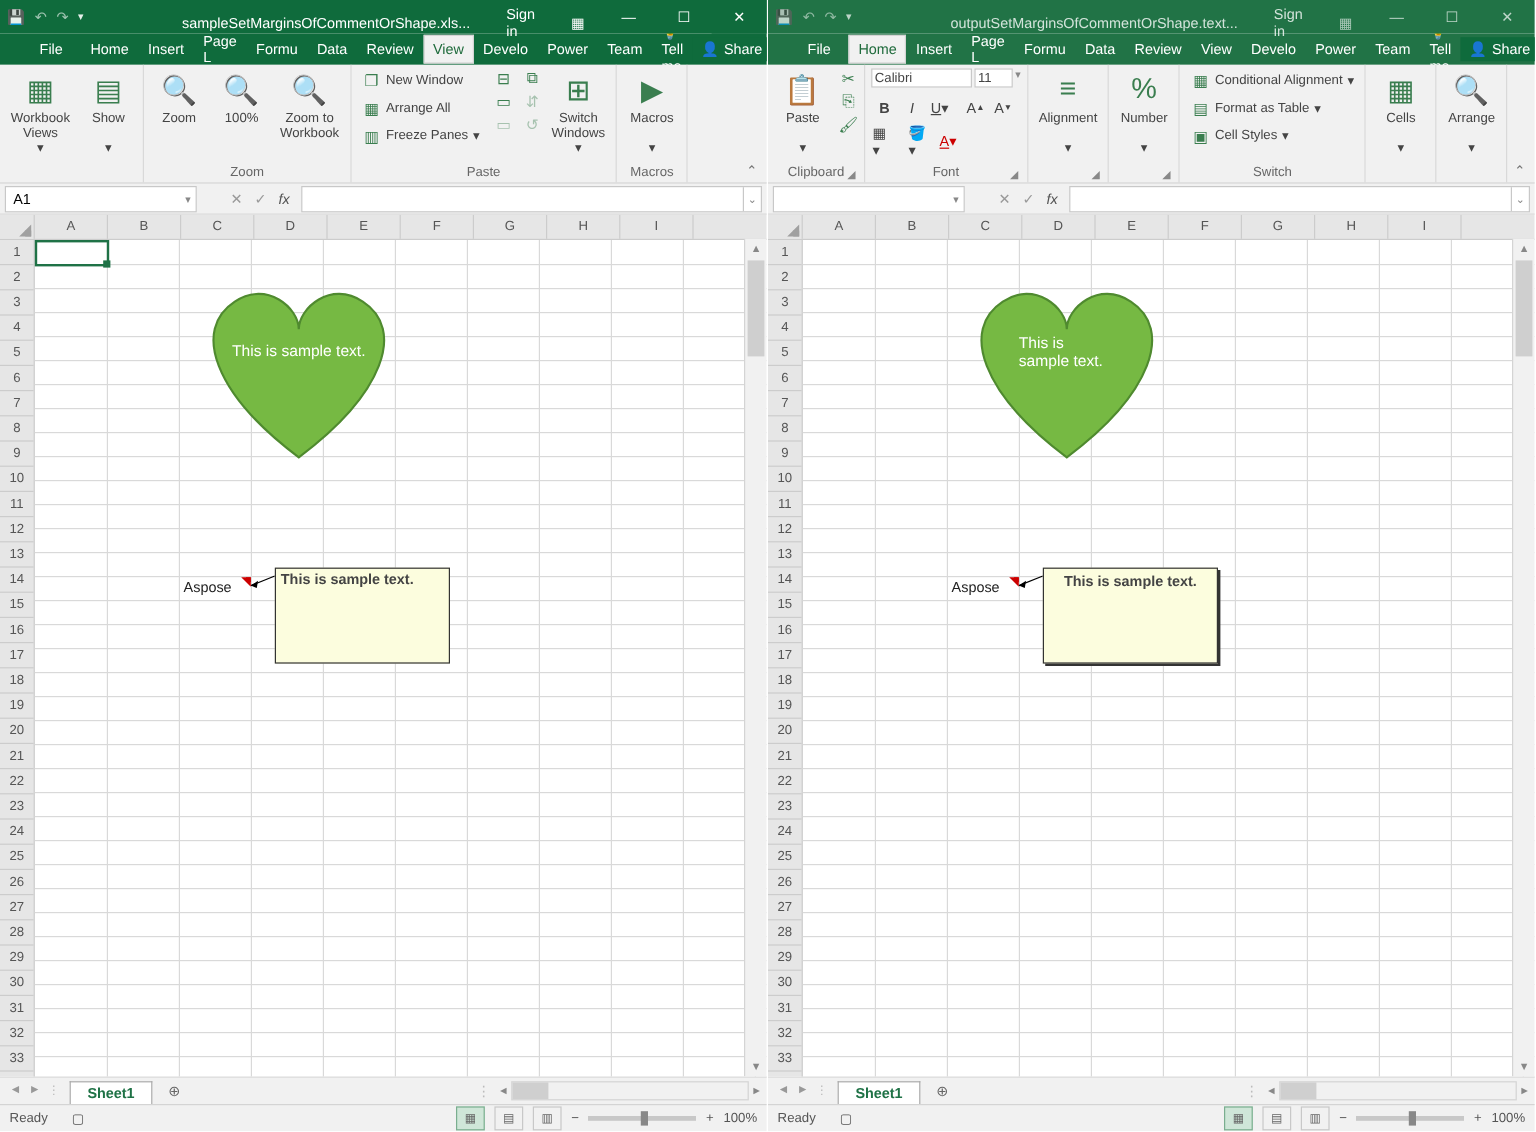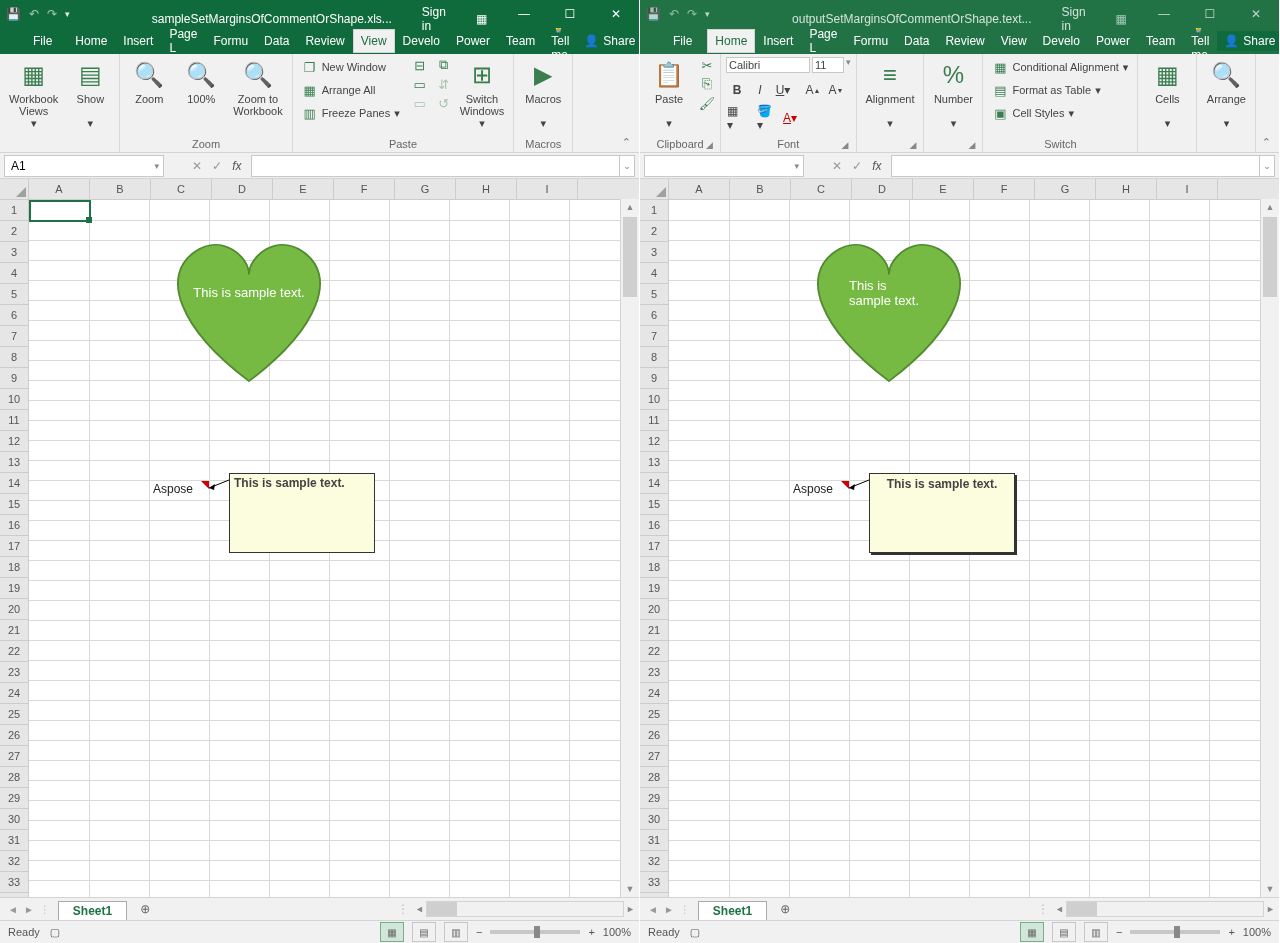--- a/index.html
+++ b/index.html
@@ -60,21 +60,21 @@
 .vscroll{position:absolute;right:0;top:20px;bottom:0;width:18px;background:#f1f1f1;border-left:1px solid #d4d4d4;display:flex;flex-direction:column;align-items:center}
 .vscroll .arr{height:16px;color:#888;font-size:9px;display:flex;align-items:center;justify-content:center;width:100%}
 .vscroll .thumb{width:14px;background:#cfcfcf;height:80px;margin-top:2px}
 .tabs{height:22px;background:#f1f1f1;border-top:1px solid #d4d4d4;display:flex;align-items:center}
 .tabs .nav{display:flex;gap:6px;padding:0 8px;color:#999;font-size:10px}
 .tabs .sheet{background:#fff;border:1px solid #aaa;border-bottom:none;padding:2px 14px;font-size:12px;color:#1f7246;font-weight:bold;position:relative;top:1px}
 .tabs .add{width:20px;height:20px;border-radius:50%;display:flex;align-items:center;justify-content:center;color:#666;margin-left:8px}
 .tabs .hscroll{margin-left:auto;display:flex;align-items:center;flex:1;max-width:220px;padding-right:4px}
 .tabs .hscroll .track{flex:1;height:14px;background:#f1f1f1;border:1px solid #d4d4d4;position:relative;margin:0 2px}
 .tabs .hscroll .thumb{position:absolute;left:0;top:0;bottom:0;width:30px;background:#cfcfcf}
-.status{height:22px;background:#f1f1f1;border-top:1px solid #d4d4d4;display:flex;align-items:center;padding:0 8px;font-size:11px;color:#555;gap:10px}
+.status{height:22px;background:#f1f1f1;border-top:1px solid #d4d4d4;display:flex;align-items:center;padding:0 8px;font-size:11px;color:#555;gap:20px}
 .status .right{margin-left:auto;display:flex;align-items:center;gap:8px}
 .viewbtn{width:22px;height:18px;border:1px solid #c8c8c8;display:flex;align-items:center;justify-content:center;font-size:10px;color:#666}
 .viewbtn.active{background:#cfe6d8;border-color:#7aae8f}
 .slider{width:90px;height:4px;background:#c8c8c8;position:relative}
 .slider .knob{position:absolute;left:44px;top:-4px;width:6px;height:12px;background:#888}
 select,input.combo{border:1px solid #c8c8c8;font-size:11px;padding:1px 2px;background:#fff;color:#444;font-family:inherit}
 .fontbtn{width:20px;height:20px;display:inline-flex;align-items:center;justify-content:center;border:1px solid transparent;font-size:12px;color:#444}
 </style>
 </head>
 <body>

